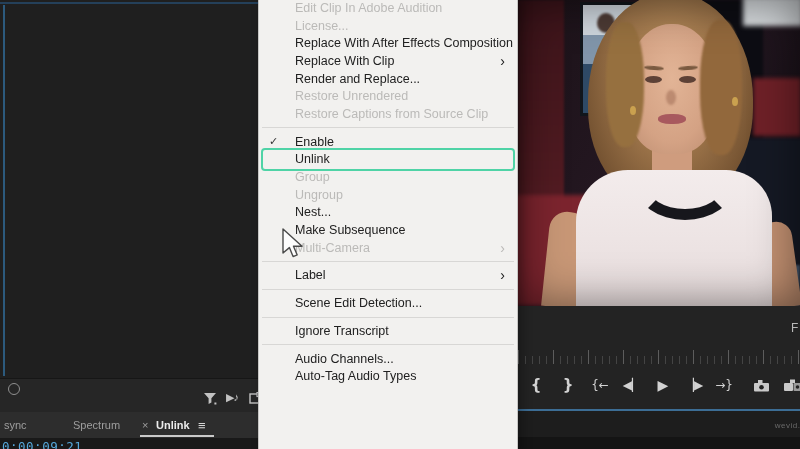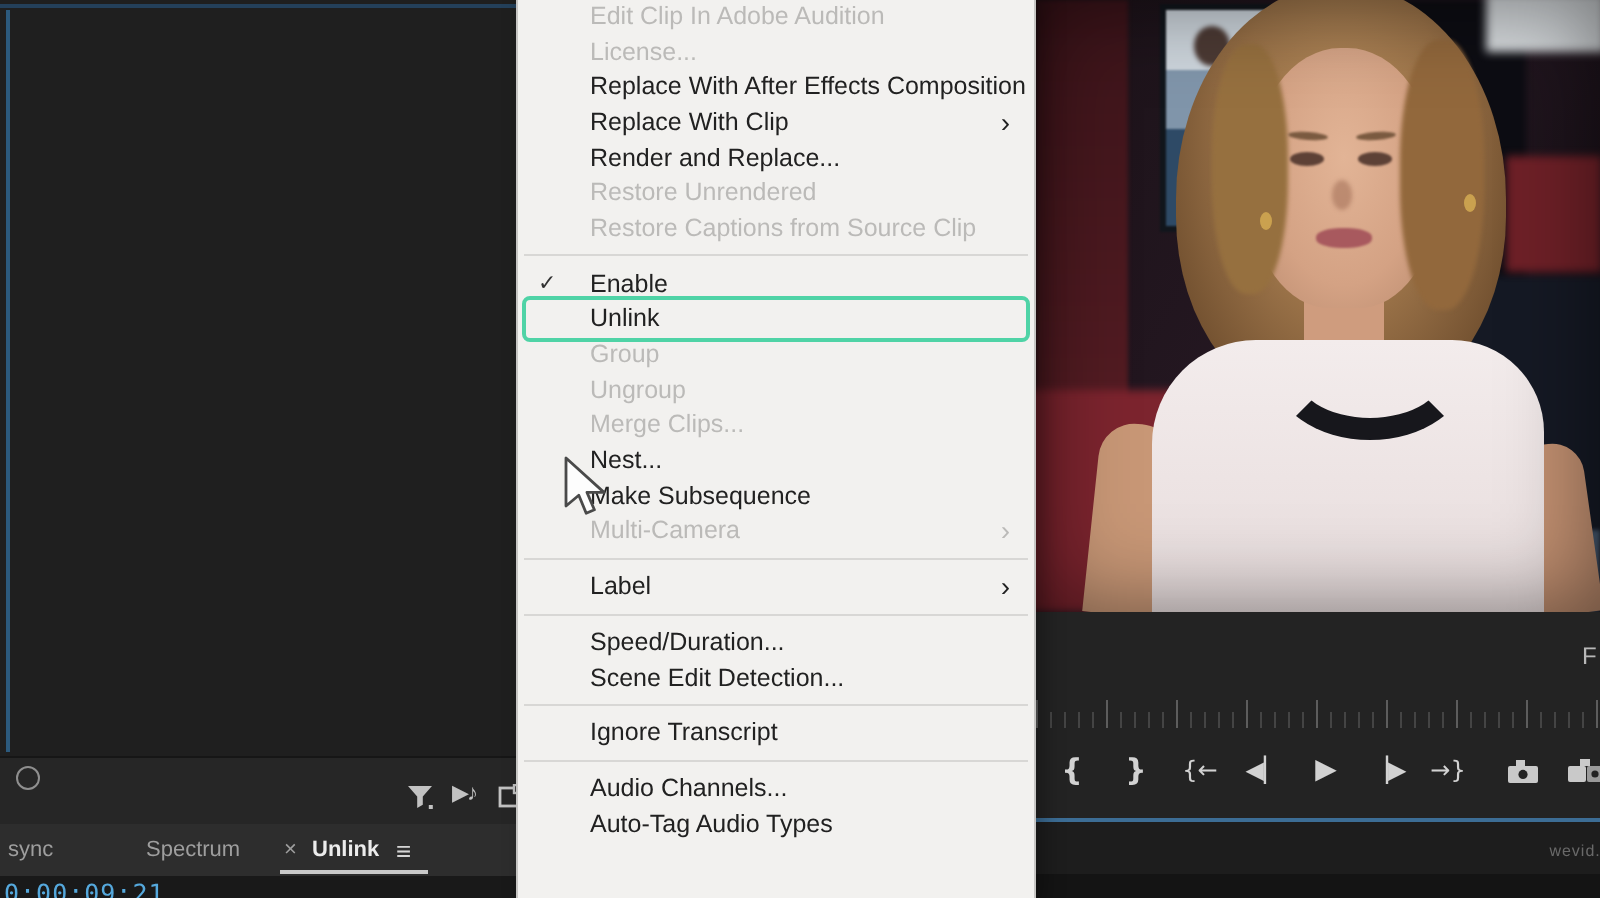--- a/index.html
+++ b/index.html
@@ -228,42 +228,36 @@
       <div class="mrow">
         <span class="mlabel">Unlink</span>
         <div class="hibox" style="border-color: rgb(79, 211, 166);"></div>
       </div>
       <div class="mrow mdis">
         <span class="mlabel">Group</span>
       </div>
       <div class="mrow mdis">
         <span class="mlabel">Ungroup</span>
       </div>
-      <div class="mrow mdis">
-        <span class="mlabel">Merge Clips...</span>
-      </div>
       <div class="mrow">
         <span class="mlabel">Nest...</span>
       </div>
       <div class="mrow">
         <span class="mlabel">Make Subsequence</span>
       </div>
       <div class="mrow mdis">
         <span class="mlabel">Multi-Camera</span>
         <span class="marrow">›</span>
       </div>
       <div class="msep"></div>
       <div class="mrow">
         <span class="mlabel">Label</span>
         <span class="marrow">›</span>
       </div>
       <div class="msep"></div>
-      <div class="mrow">
-        <span class="mlabel">Speed/Duration...</span>
-      </div>
       <div class="mrow">
         <span class="mlabel">Scene Edit Detection...</span>
       </div>
       <div class="msep"></div>
       <div class="mrow">
         <span class="mlabel">Ignore Transcript</span>
       </div>
       <div class="msep"></div>
       <div class="mrow">
         <span class="mlabel">Audio Channels...</span>

